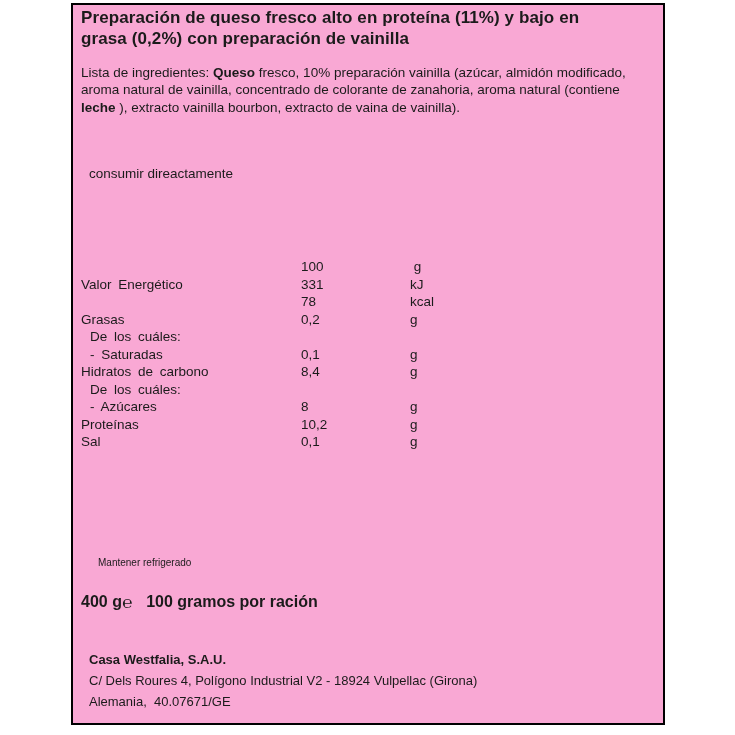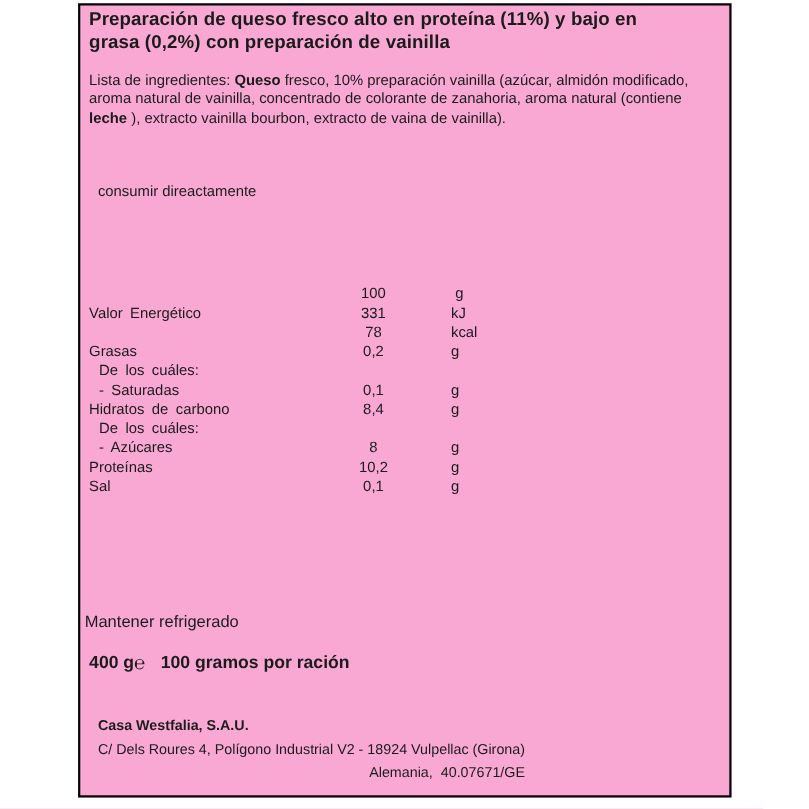--- a/index.html
+++ b/index.html
@@ -20,29 +20,29 @@
   .ingredients{
     position:absolute;left:8px;top:45px;width:552px;
     font-size:13.5px;line-height:17.5px;
   }
   .ingredients b{font-weight:bold;text-align:right;}
   .consumir{position:absolute;left:16px;top:137px;font-size:13.5px;margin-top:24px;}
   .nut{position:absolute;left:8px;top:253px;width:565px;font-size:13.5px;}
   .nut-row{position:relative;height:17.5px;line-height:17.5px;}
   .nut-label{word-spacing:3px;}
   .nut-row.indent .nut-label{padding-left:9px;}
-  .nut-row .num{position:absolute;top:0;left:204px;width:109px;text-align:center;}
+  .nut-row .num{position:absolute;top:0;left:220px;width:109px;text-align:left;}
   .nut-row .unit{position:absolute;top:0;left:329px;white-space:pre;}
-  .storage{position:absolute;left:4px;top:552px;font-size:15px;}
+  .storage{position:absolute;left:25px;top:552px;font-size:10px;}
   .pack{position:absolute;left:8px;top:588px;font-size:16px;font-weight:bold;}
   .pack .esign{font-weight:normal;font-size:17px;vertical-align:-1px;}
   .pack .serving{margin-left:14px;}
   .footer{position:absolute;left:16px;top:644px;font-size:13px;line-height:21px;}
   .footer .name{font-weight:bold;}
-  .footer .country{white-space:pre;text-align:right;}
+  .footer .country{white-space:pre;}
 </style>
 </head>
 <body>
 
 <div class="page">
   <div class="frame">
 
     <div class="title">
       <div>Preparación de queso fresco alto en proteína (11%) y bajo en</div>
       <div>grasa (0,2%) con preparación de vainilla</div>

